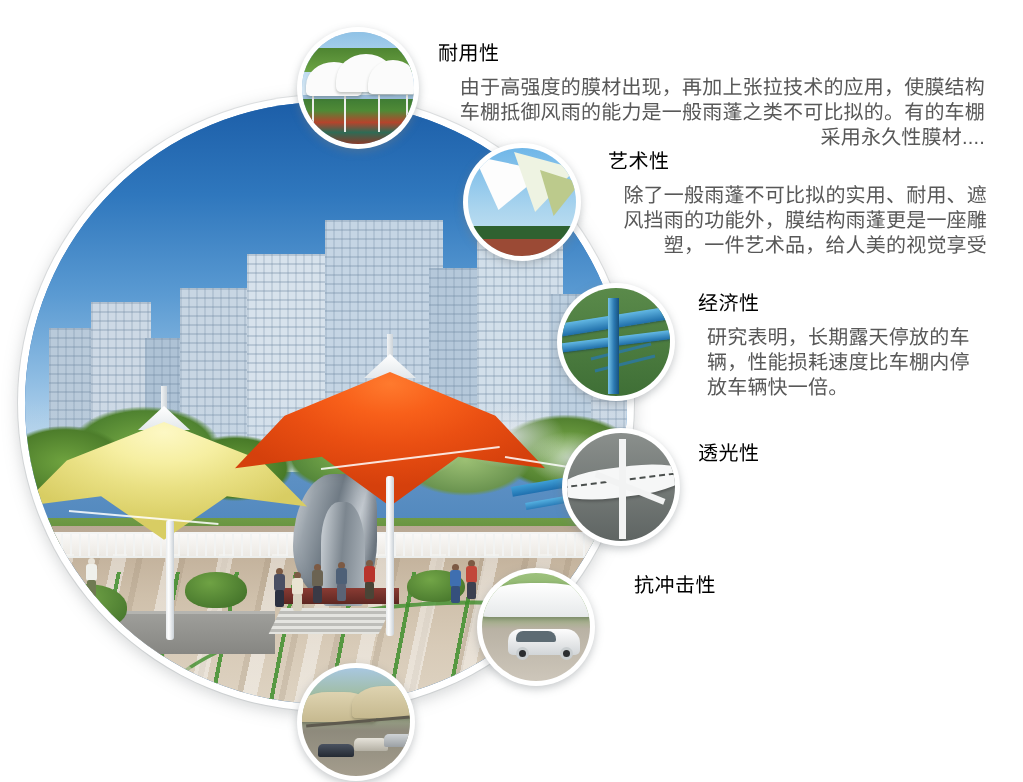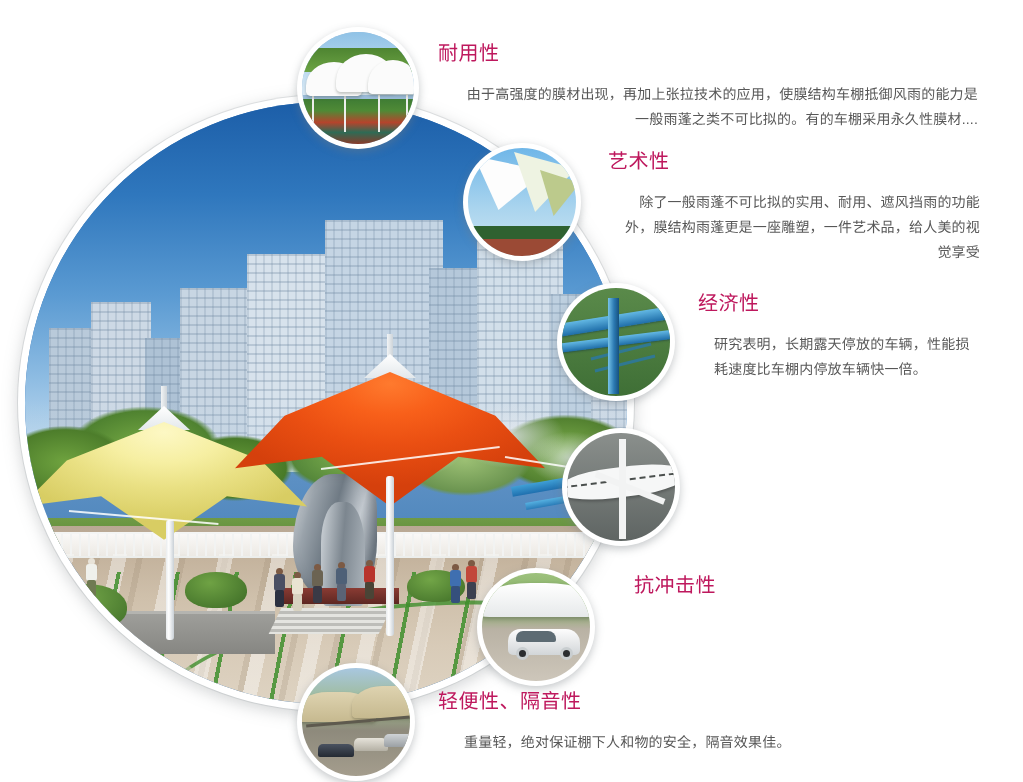--- a/index.html
+++ b/index.html
@@ -267,25 +267,25 @@
   .t6 .croof{position:absolute;background:linear-gradient(#ded3b0,#c6b98f);
     border-radius:40% 40% 6% 6%/64% 64% 12% 12%;box-shadow:0 2px 3px rgba(60,60,40,.3);}
   .t6 .r1{left:-6px;top:24px;width:80px;height:30px;}
   .t6 .r2{left:50px;top:18px;width:76px;height:32px;}
   .t6 .cbar{position:absolute;background:#5e5a4e;height:3px;}
   .t6 .ccar{position:absolute;height:13px;border-radius:5px 6px 2px 2px;}
 
   
   .item{position:absolute;}
   .item h3{
-    margin:0 0 6px 0;font-weight:400;font-size:20px;color:#be185d;
+    margin:0 0 6px 0;font-weight:400;font-size:20px;color:#000000;
     letter-spacing:.5px;line-height:26px;
   }
   .item p{
-    margin:16px;font-size:14px;color:#585858;line-height:25px;letter-spacing:.2px;
+    margin:9px;font-size:20px;color:#585858;line-height:25px;letter-spacing:.2px;
   }
   .item.ra{text-align:right;}
   .item.ra h3{text-align:left;}
   .item.la{text-align:left;}
 
   .i1{left:438px;top:40px;width:556px;}
   .i1 p{text-align:right;}
   .i2{left:608px;top:148px;width:388px;}
   .i2 p{text-align:right;}
   .i3{left:698px;top:290px;width:300px;}
@@ -497,24 +497,21 @@
     <h3>经济性</h3>
     <p>研究表明，长期露天停放的车辆，性能损耗速度比车棚内停放车辆快一倍。</p>
   </div>
 
   <div class="item i2 ra">
     <h3>艺术性</h3>
     <p>除了一般雨蓬不可比拟的实用、耐用、遮风挡雨的功能外，膜结构雨蓬更是一座雕塑，一件艺术品，给人美的视觉享受</p>
   </div>
 
   <div class="item i4 la">
+    <h3>透光性</h3>
   </div>
 
   <div class="item i5 la">
     <h3>抗冲击性</h3>
   </div>
 
-  <div class="item i6 la">
-    <h3>轻便性、隔音性</h3>
-    <p>重量轻，绝对保证棚下人和物的安全，隔音效果佳。</p>
-  </div>
 
 </div>
 
 </body></html>

